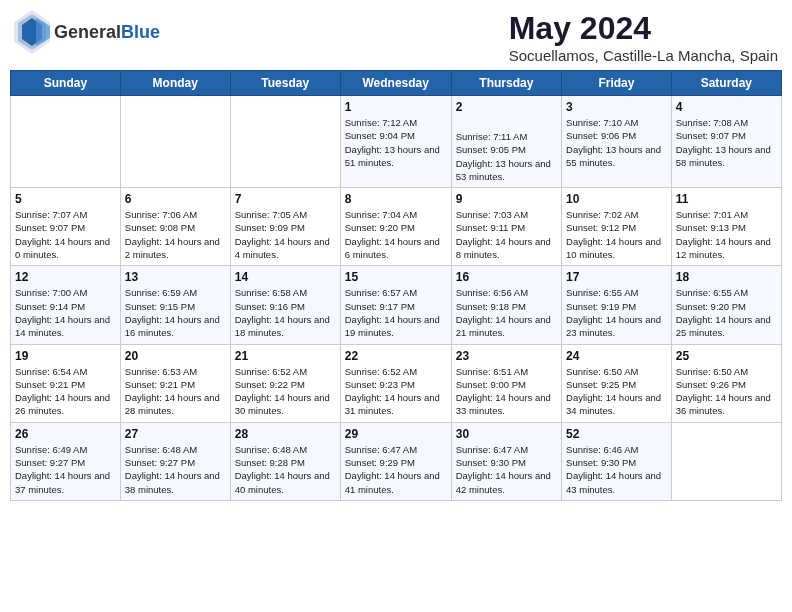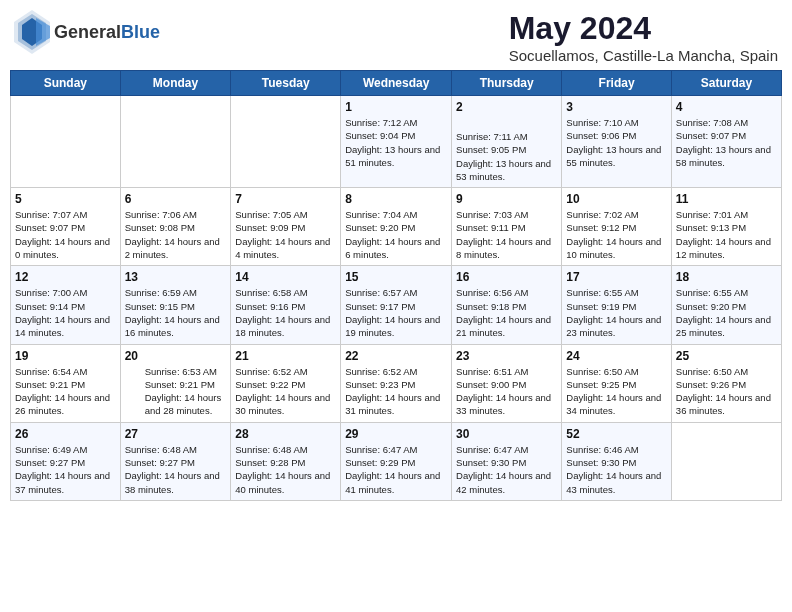--- a/index.html
+++ b/index.html
@@ -245,21 +245,21 @@
       </tr>
       <tr>
         <td>
           <span class="day-number">19</span>
           <div class="day-info" style="white-space: pre-line;">Sunrise: 6:54 AM
 Sunset: 9:21 PM
 Daylight: 14 hours and 26 minutes.</div>
         </td>
         <td>
           <span class="day-number">20</span>
-          <div class="day-info" style="white-space: pre-line; margin-left: 20px;">Sunrise: 6:53 AM
+          <div class="day-info" style="white-space: pre-line;">Sunrise: 6:53 AM
 Sunset: 9:21 PM
 Daylight: 14 hours and 28 minutes.</div>
         </td>
         <td>
           <span class="day-number">21</span>
           <div class="day-info" style="white-space: pre-line;">Sunrise: 6:52 AM
 Sunset: 9:22 PM
 Daylight: 14 hours and 30 minutes.</div>
         </td>
         <td>

